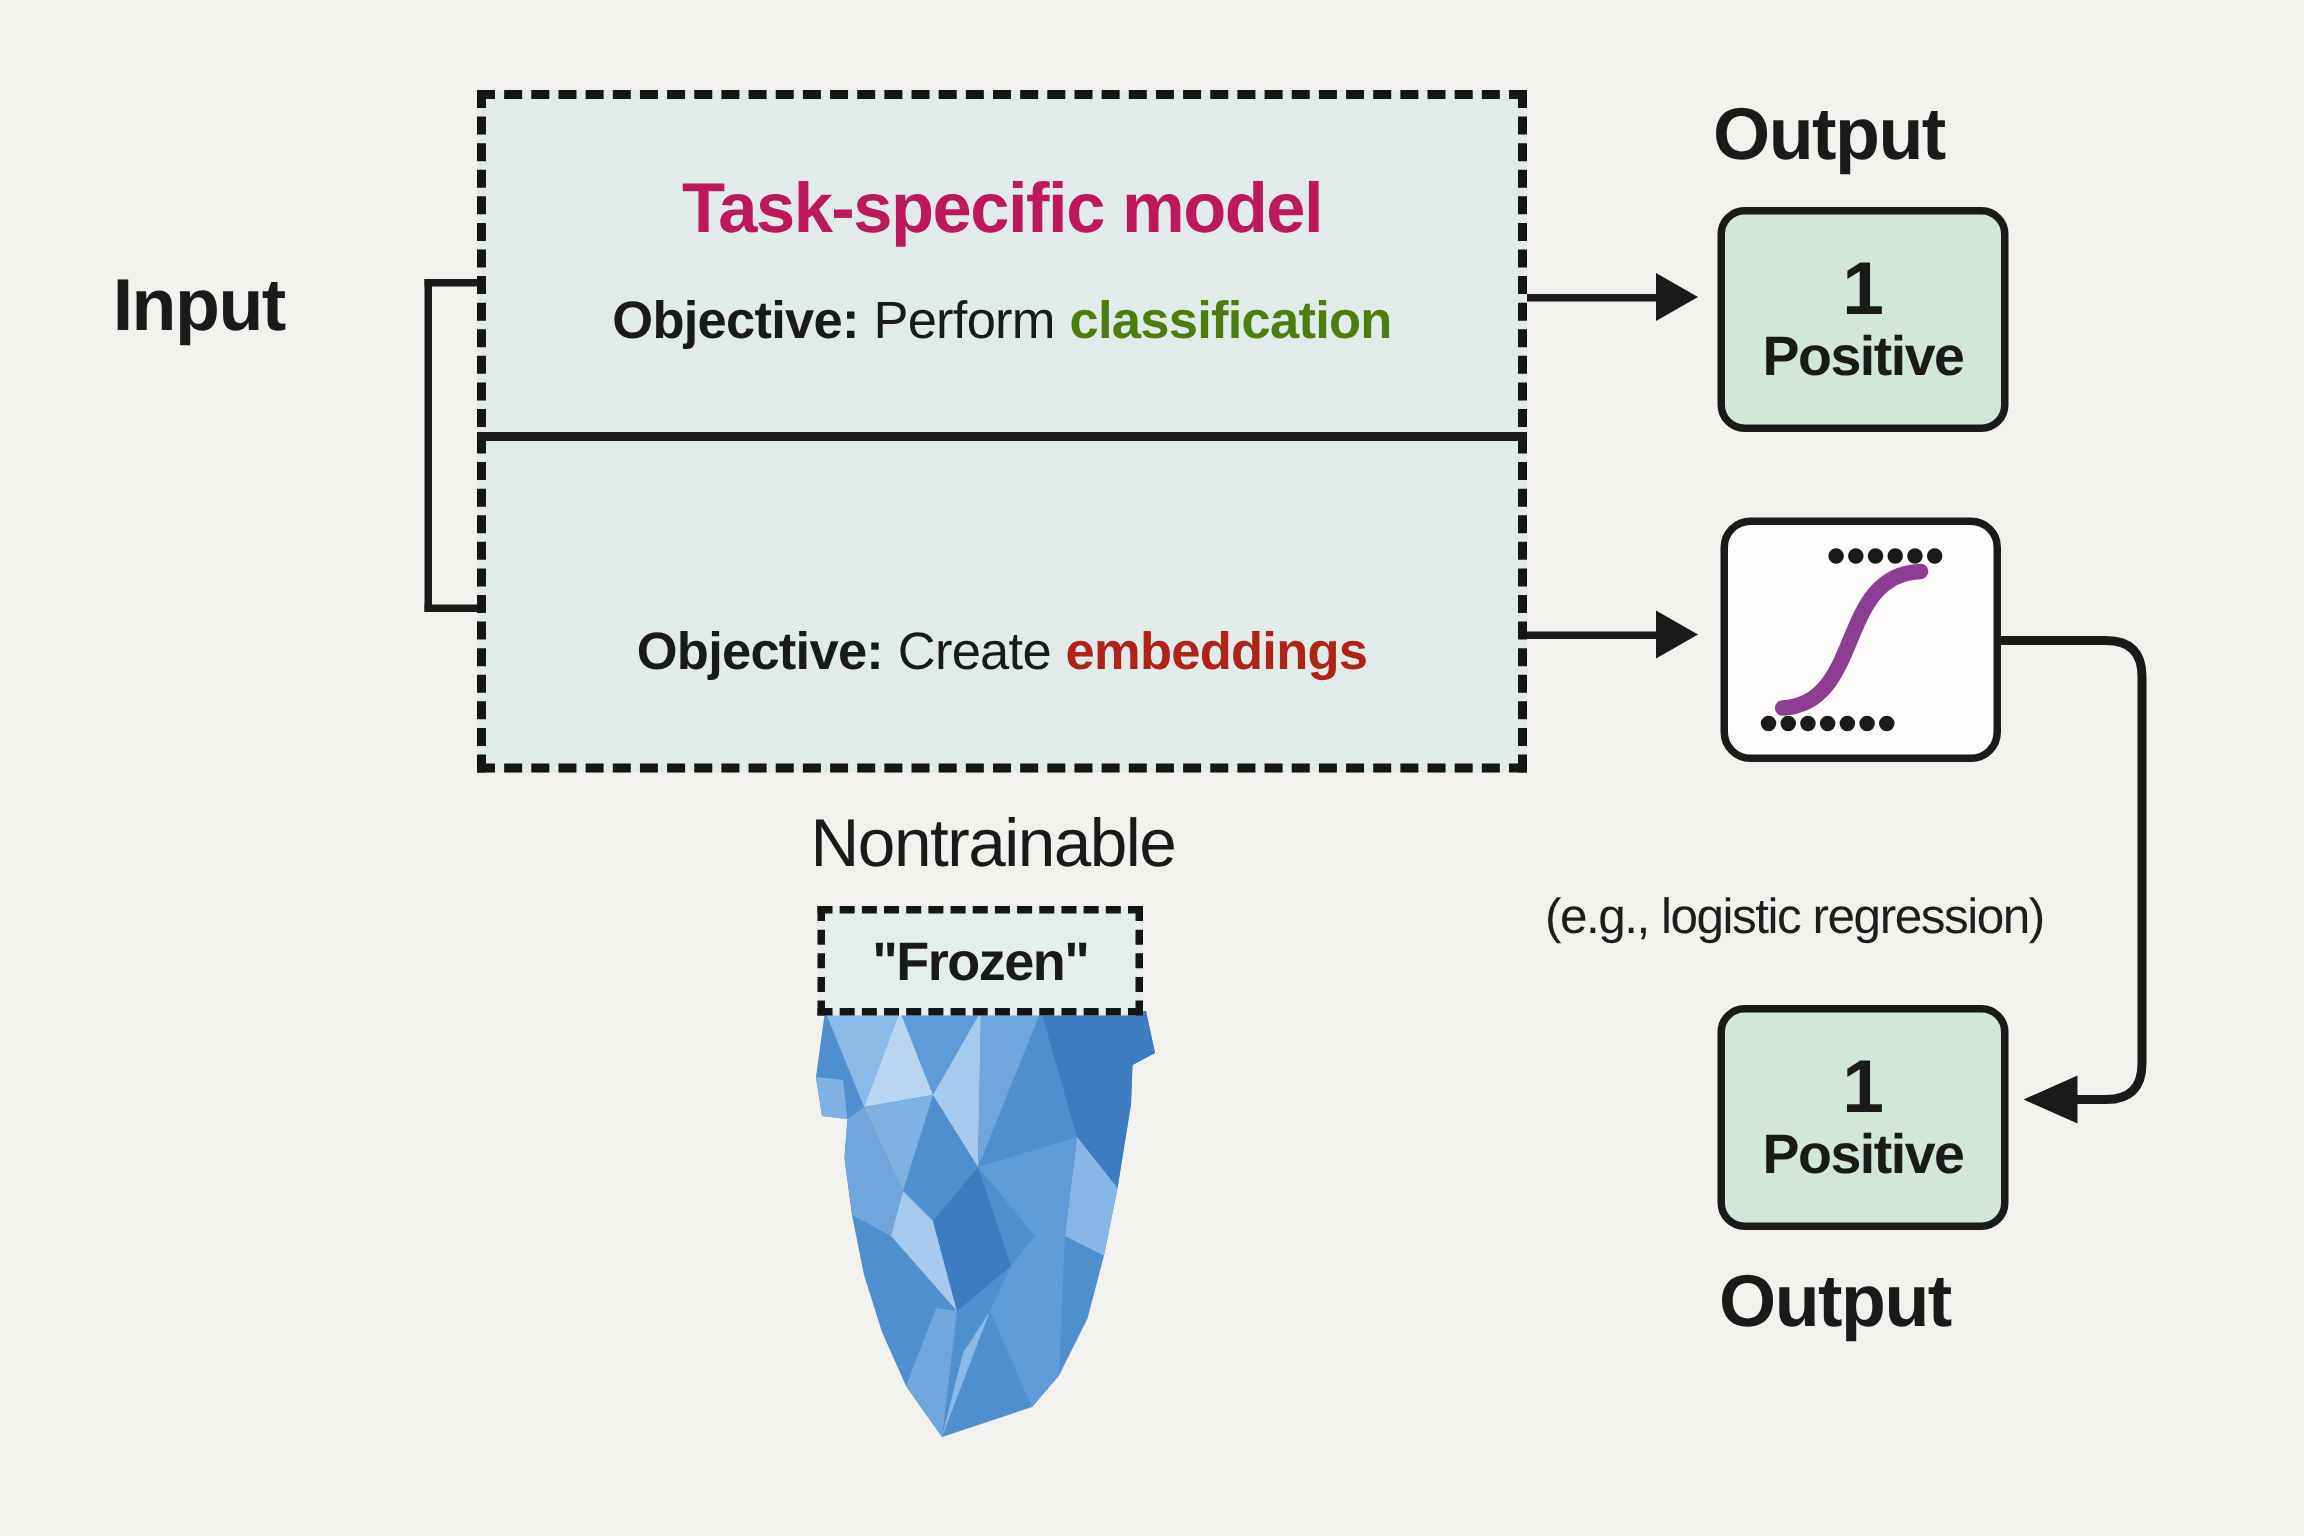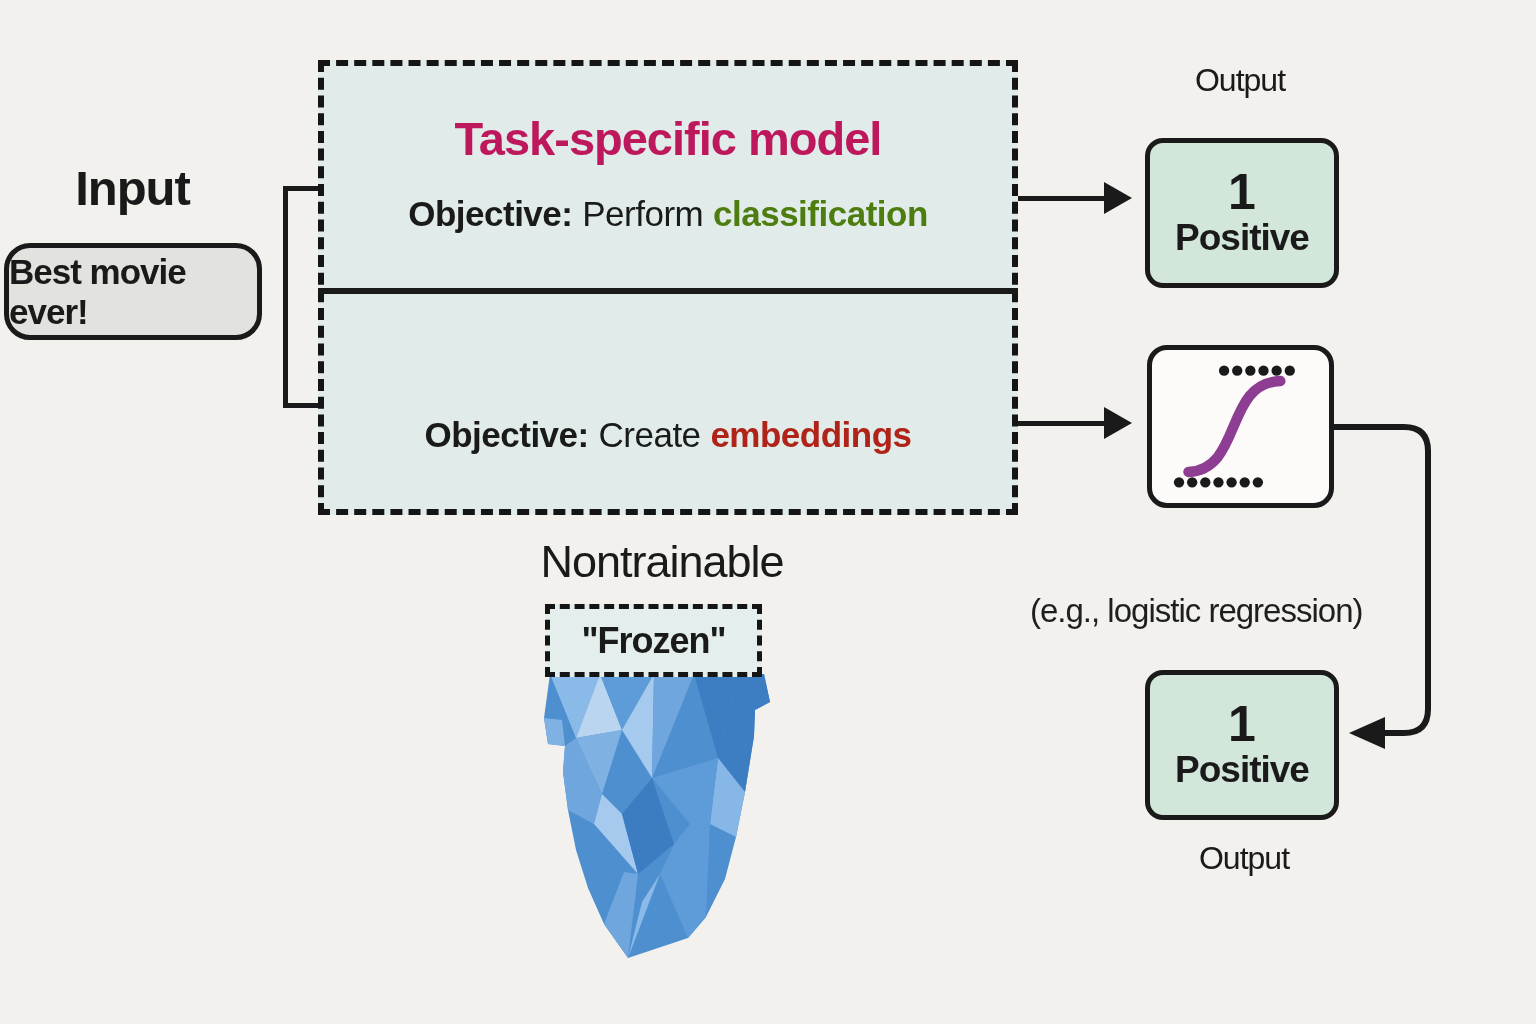--- a/index.html
+++ b/index.html
@@ -3,21 +3,21 @@
 <meta charset="utf-8">
 <style>
   html,body{margin:0;padding:0;}
   body{font-family:"Liberation Sans", sans-serif; background:#e8e7e4;}
   .stage{
     position:relative; width:1536px; height:1024px; overflow:hidden;
     background:#f2f1ee; color:#1a1a1a;
   }
   
   .input-label{
-    position:absolute; left:40px; top:160px; width:185px;
+    position:absolute; left:40px; top:176px; width:185px;
     font-size:49px; font-weight:700; text-align:center; letter-spacing:-1px;
   }
   .input-box{
     position:absolute; left:4px; top:243px; width:248px; height:87px;
     background:#e2e2de; border:5px solid #1a1a1a; border-radius:26px;
     display:flex; align-items:center; justify-content:center;
     font-size:35px; font-weight:600; letter-spacing:-1px;
   }
   .bracket{
     position:absolute; left:283px; top:186px; width:36px; height:212px;
@@ -47,22 +47,22 @@
   .t1{top:72px;} .o1{top:148px;} .t2{top:297px;} .o2{top:369px;}
   
   .hline{position:absolute; height:5px; background:#1a1a1a;}
   .arrow-head-right{
     position:absolute; width:0; height:0;
     border-top:16px solid transparent; border-bottom:16px solid transparent;
     border-left:28px solid #1a1a1a;
   }
   
   .out-label{
-    position:absolute; width:196px; text-align:center;
-    font-size:32px; font-weight:400; letter-spacing:-1px;
+    position:absolute; width:196px; text-align:left;
+    font-size:49px; font-weight:700; letter-spacing:-1px;
   }
   .result-box{
     position:absolute; left:1145px; width:184px; height:140px;
     background:#d2e6da; border:5px solid #1a1a1a; border-radius:18px;
     display:flex; flex-direction:column; align-items:center; justify-content:center;
   }
   .result-box .val{font-size:50px; font-weight:700; line-height:1.0;}
   .result-box .cap{font-size:37px; font-weight:600; line-height:1.15; letter-spacing:-1px;}
   
   .clf-box{
@@ -91,23 +91,20 @@
     font-size:36px; font-weight:600; letter-spacing:-1px; z-index:2;
   }
   .iceberg{position:absolute; left:542px; top:674px; z-index:1;}
 </style>
 </head>
 <body>
 
 <div class="stage">
 
   <div class="input-label">Input</div>
-  <div class="input-box">
-    <span>Best movie ever!</span>
-  </div>
   <div class="bracket"></div>
 
   <div class="model-box">
     <div class="model-title t1">Task-specific model</div>
     <div class="obj-line o1">
       <span class="lbl">Objective:</span><span class="plain">Perform</span><span class="hl-purple">classification</span>
     </div>
     <div class="divider"></div>
     <div class="obj-line o2">
       <span class="lbl">Objective:</span><span class="plain">Create</span><span class="hl-red">embeddings</span>

